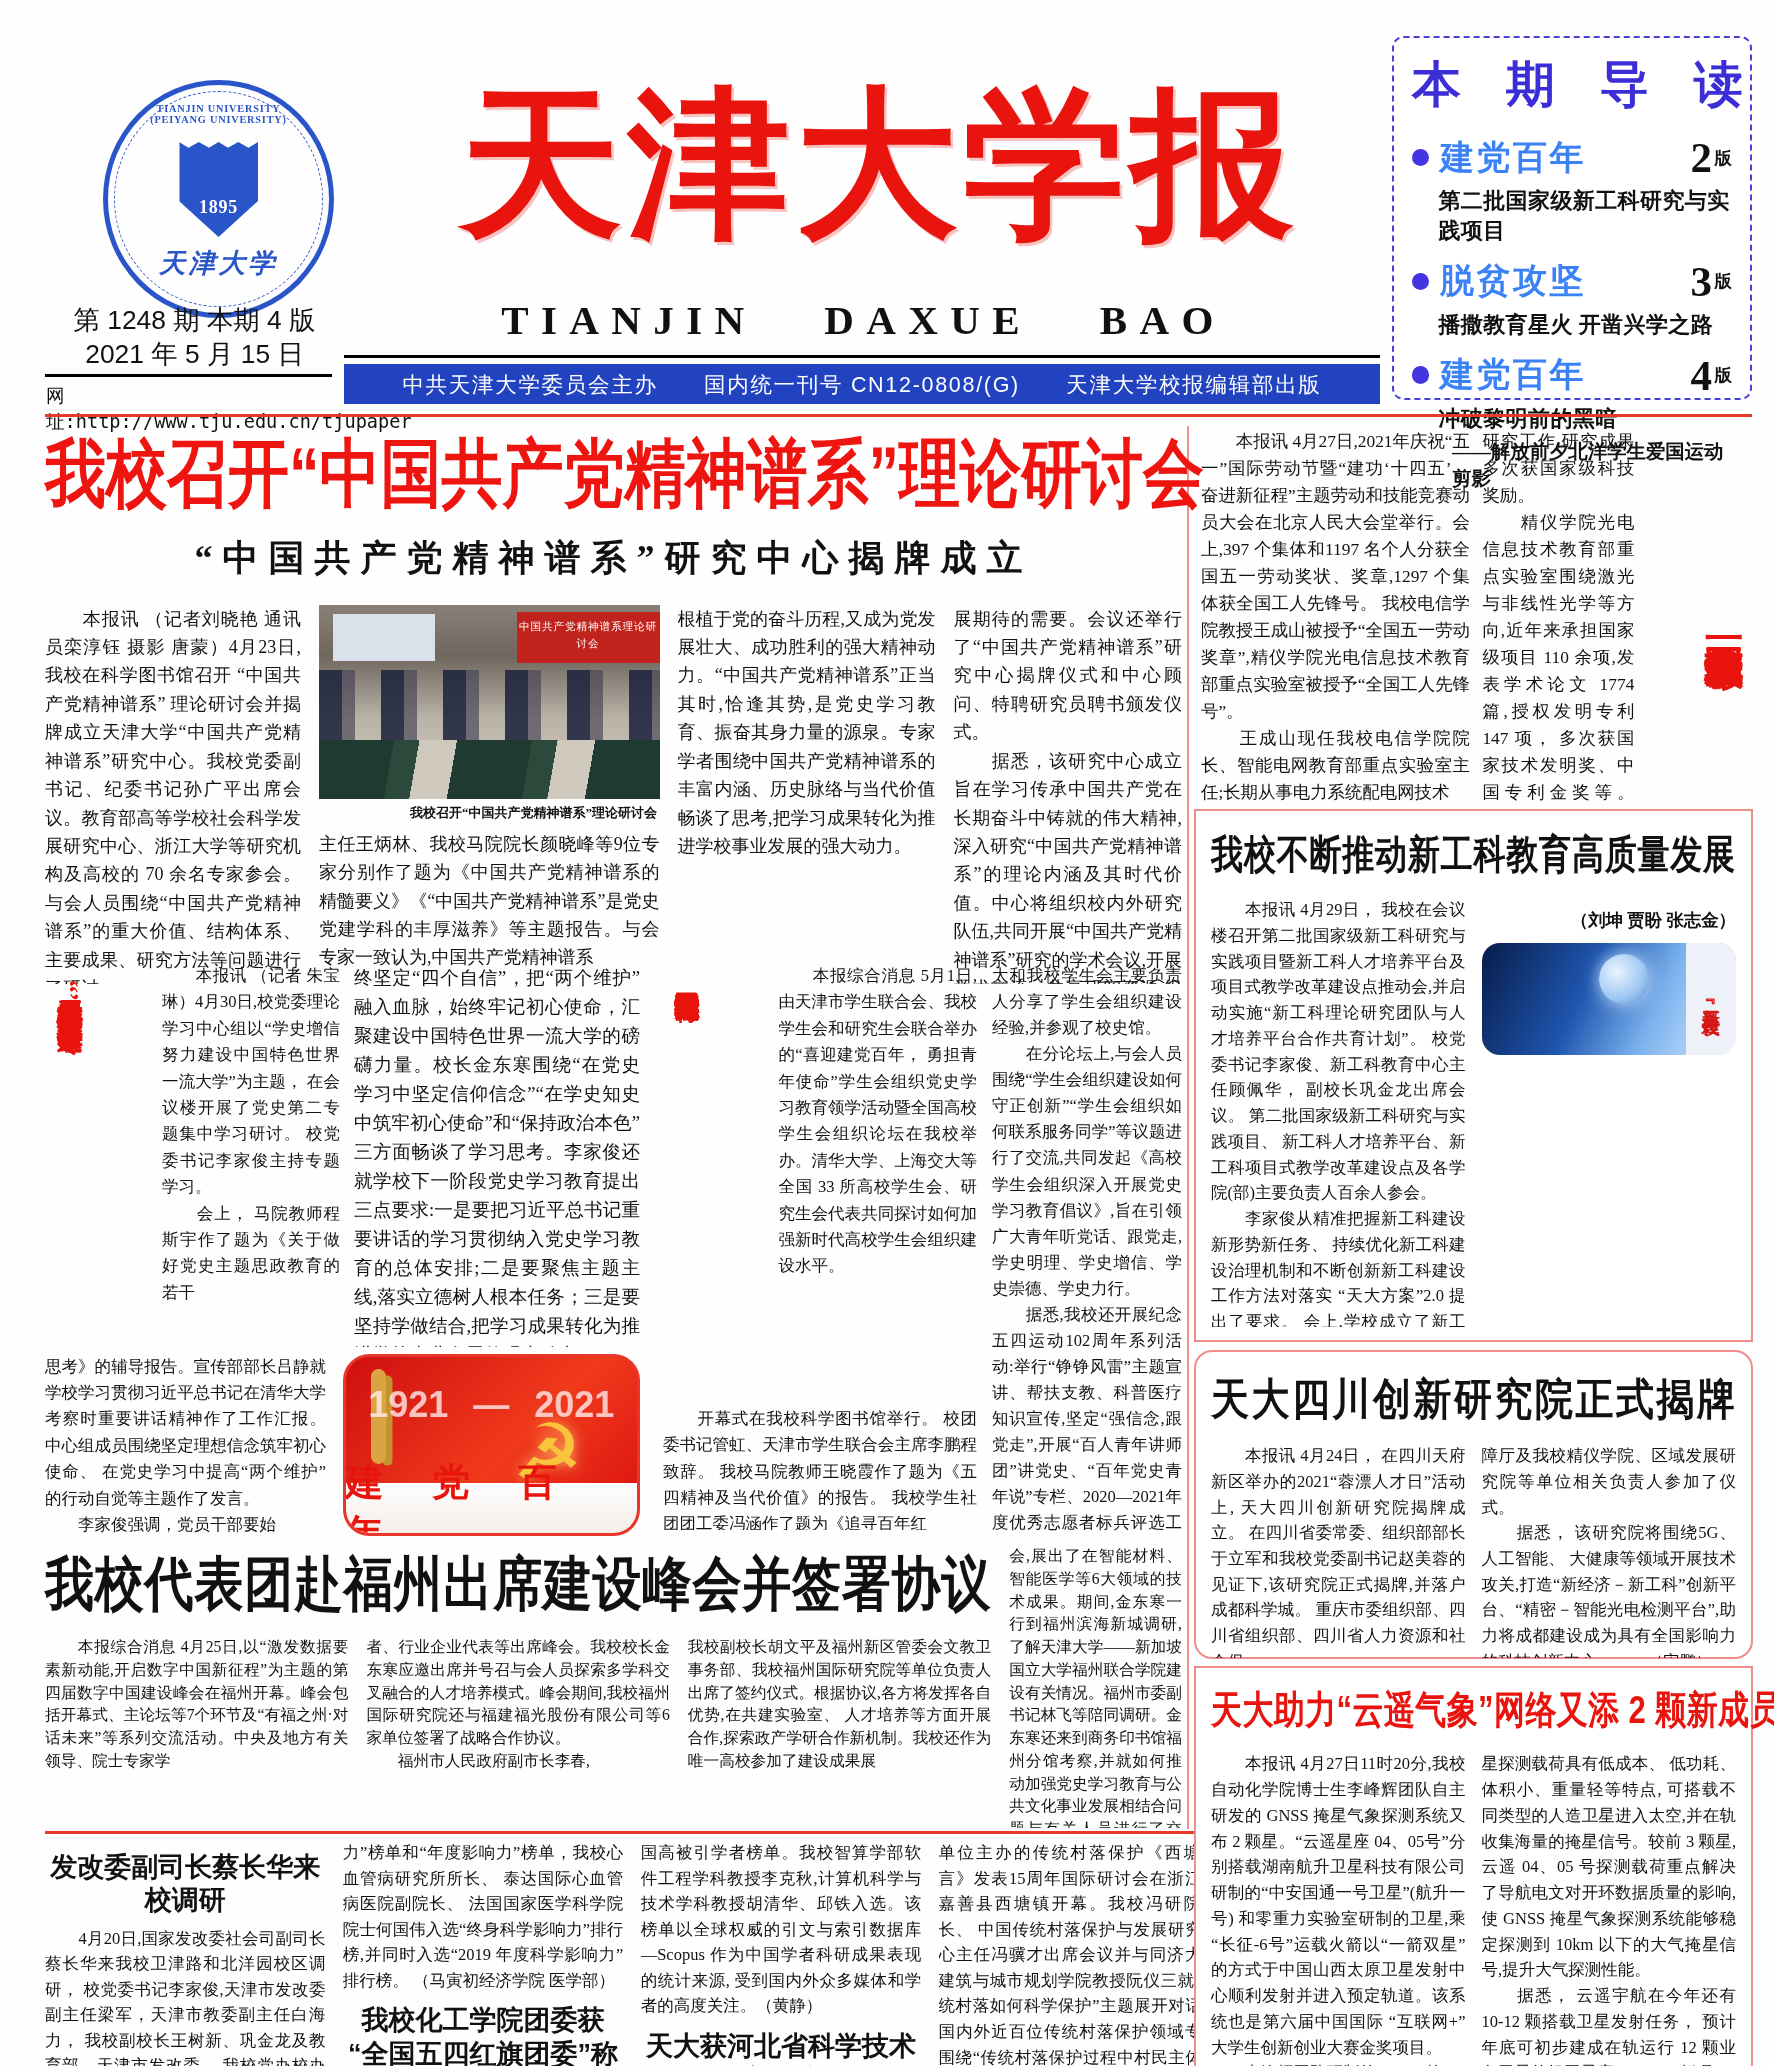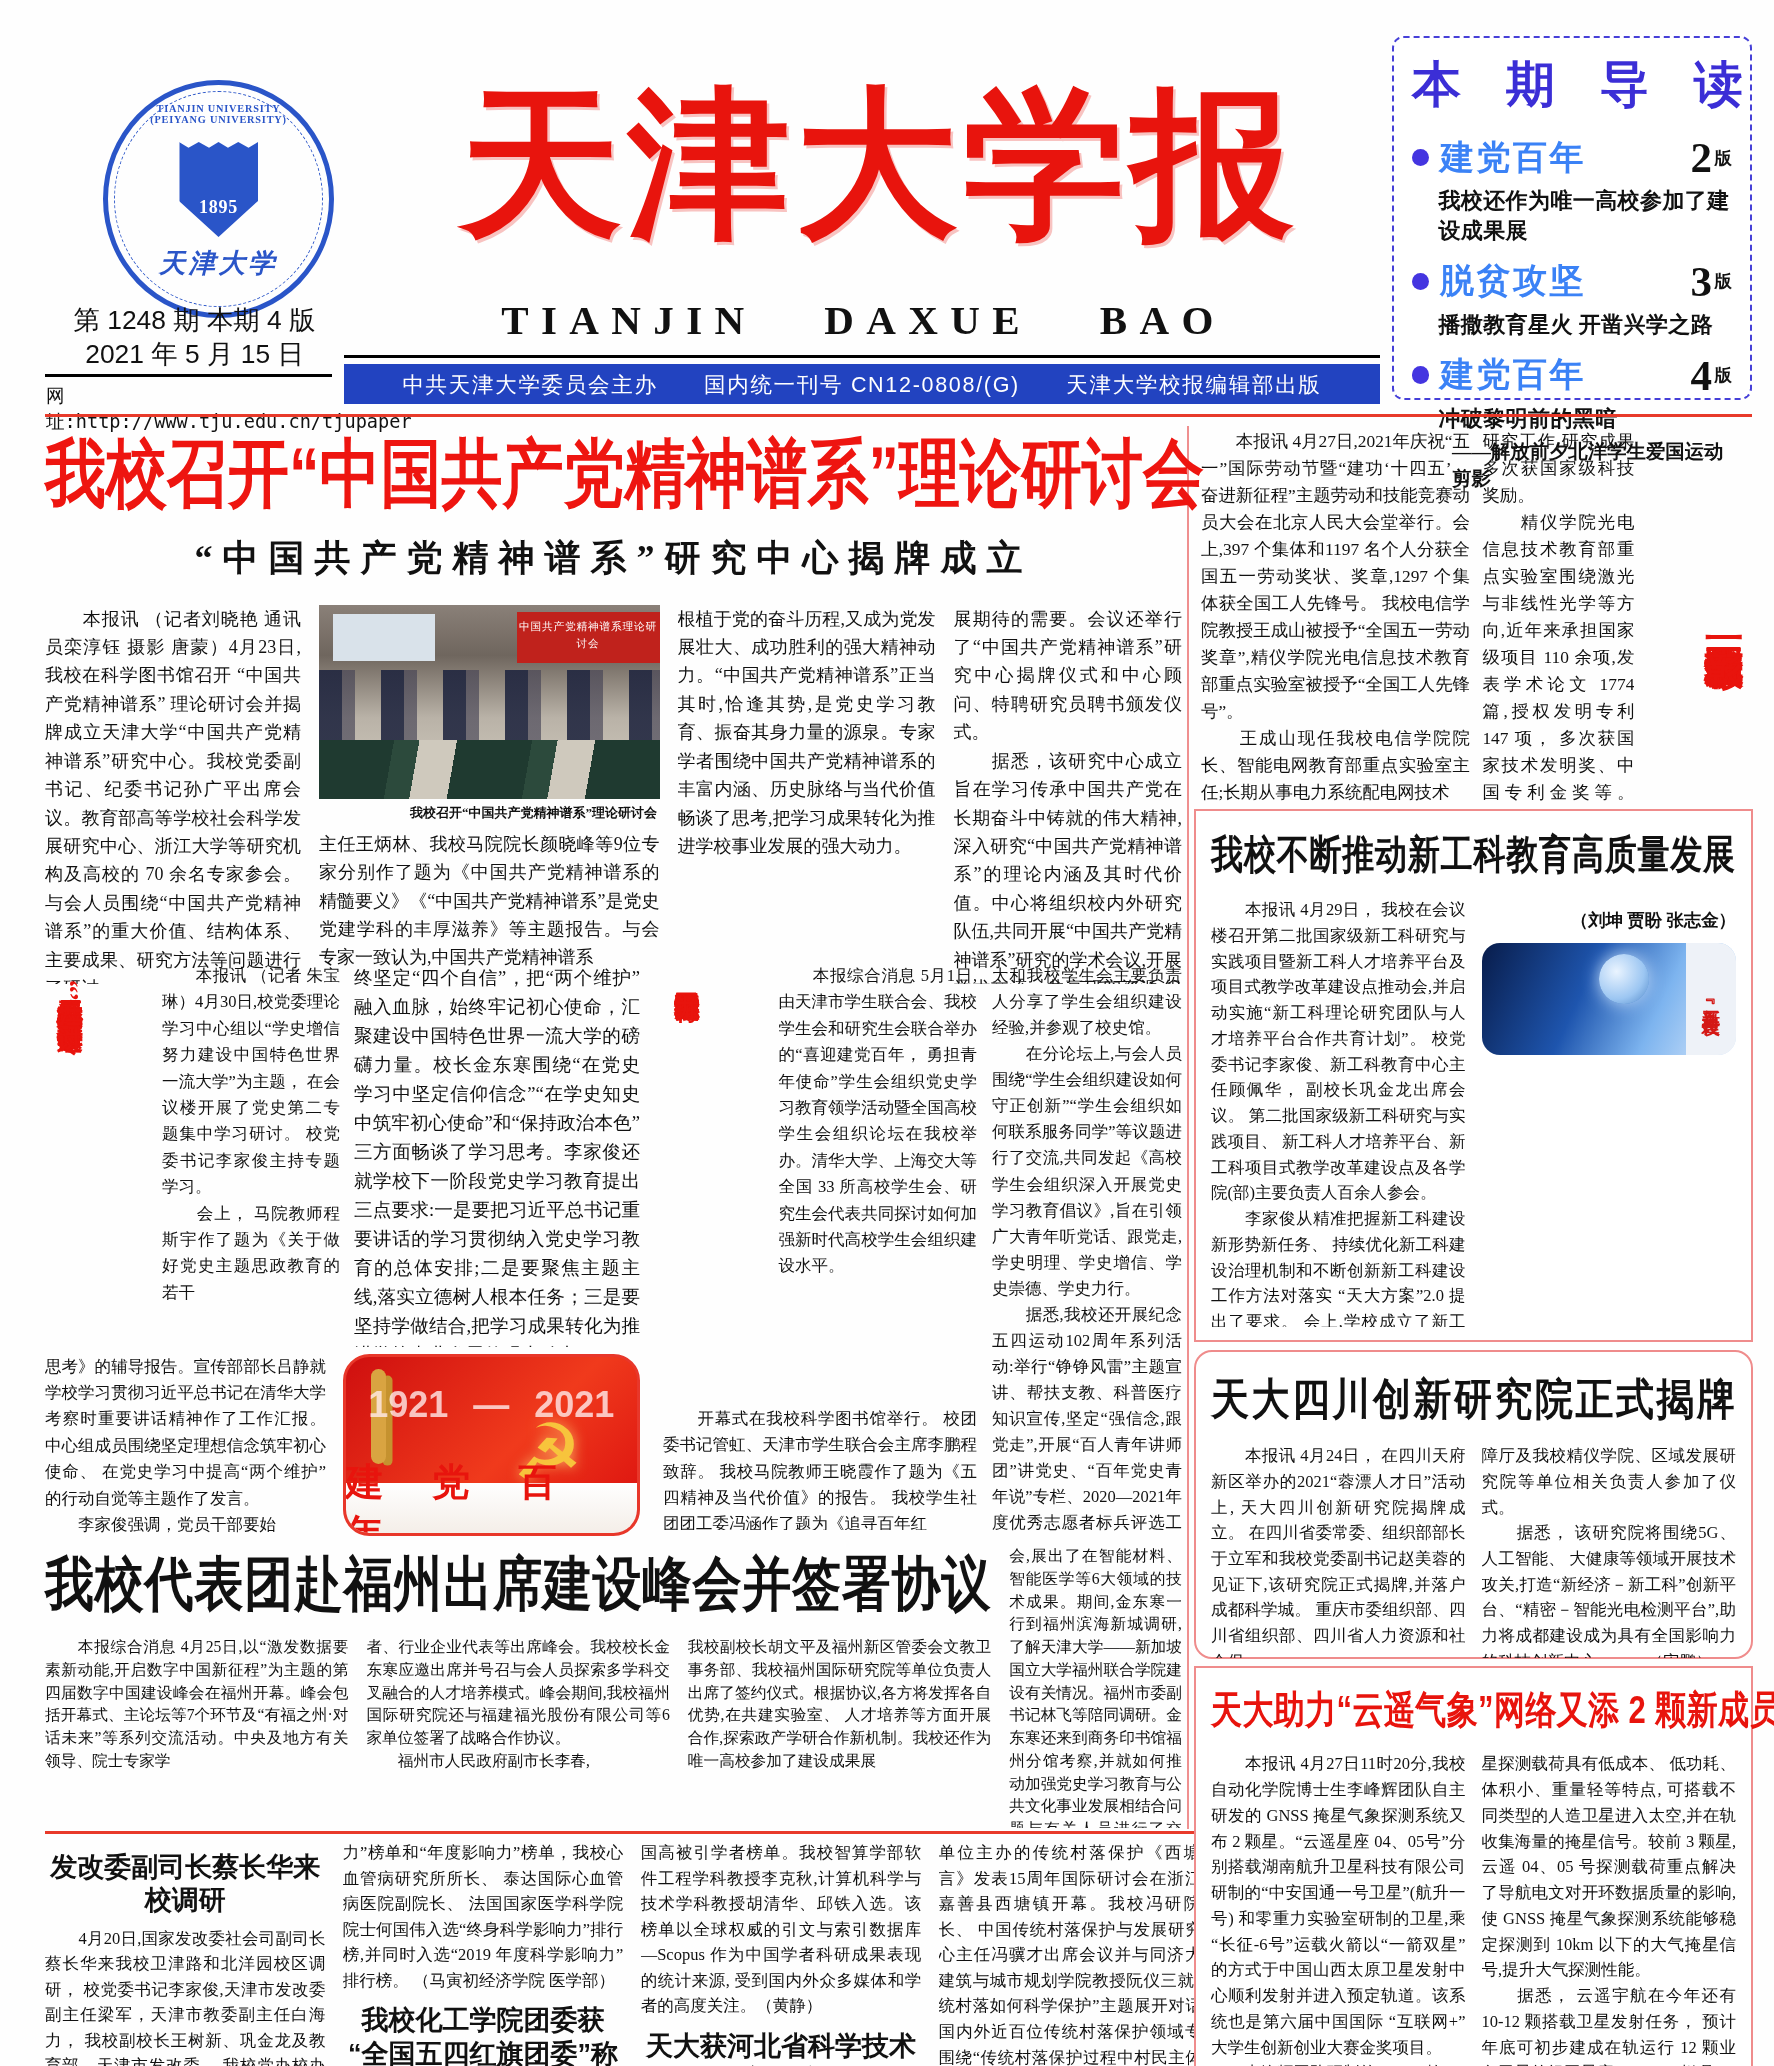--- a/index.html
+++ b/index.html
@@ -161,21 +161,21 @@
 
 <div class="abs guide-box">
   <div class="guide-title">本 期 导 读</div>
   <div class="g-item">
     <div class="g-row">
       <span class="g-dot"></span>
       <span class="g-cat">建党百年</span>
       <span class="g-page">2</span>
       <span class="g-unit">版</span>
     </div>
-    <div class="g-line1">我校还作为唯一高校参加了建设成果展</div>
+    <div class="g-line1">第二批国家级新工科研究与实践项目</div>
   </div>
   <div class="g-item">
     <div class="g-row">
       <span class="g-dot"></span>
       <span class="g-cat">脱贫攻坚</span>
       <span class="g-page">3</span>
       <span class="g-unit">版</span>
     </div>
     <div class="g-line1">播撒教育星火  开凿兴学之路</div>
   </div>

